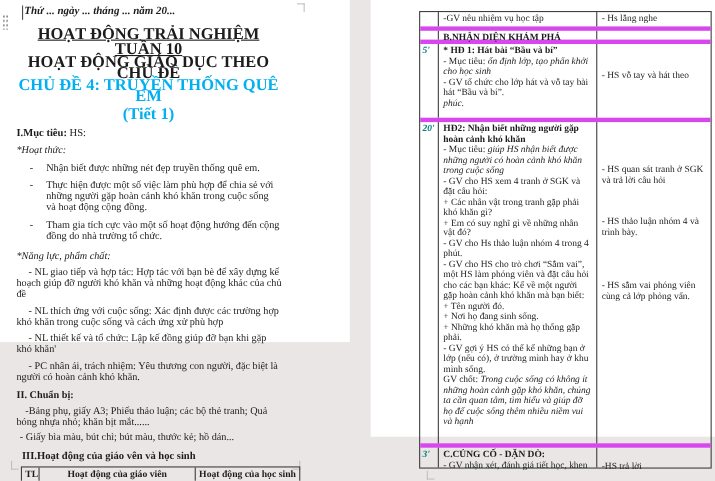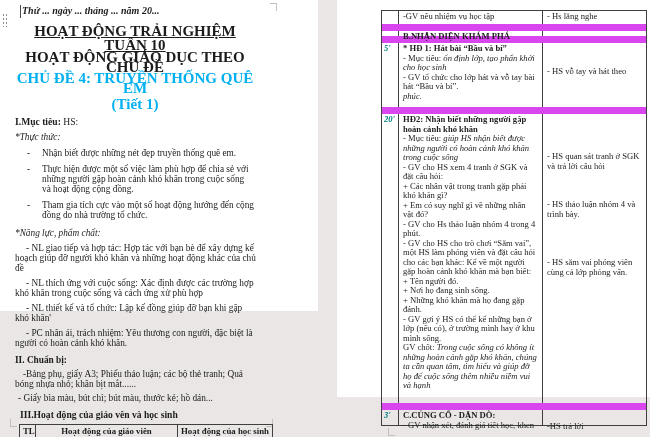--- a/index.html
+++ b/index.html
@@ -56,21 +56,21 @@
   .lhead { height:18px; }
   .lbody { height:19px; }
   .time { color:#008080; font-weight:bold; font-style:italic; }
   .hs-cell { display:flex; align-items:flex-end; padding-bottom:2px; }
   .hs-cell .dash { margin-left:8px; } .hs-cell .txt { margin-left:13px; }
 
   
   .rtable { position:absolute; left:44px; top:10px; width:266px;
             border:1px solid #3f3f3f; font-size:8.6px; line-height:9.5px; }
   .rrow { display:flex; }
-  .rrow + .rrow { border-top:7px solid #d946ef; }
+  .rrow + .rrow { border-top:4px solid #d946ef; }
   .rc { padding:1px 4px 0 4px; }
   .rc1 { width:17px; flex:none; border-right:1px solid #3f3f3f; padding:1px 1px 0 2px; }
   .rc2 { width:144px; flex:none; border-right:1px solid #3f3f3f; }
   .rc3 { flex:1; position:relative; }
   .r0 { height:13px; } .r1 { height:12px; }
   .r2 { height:71px; } .r3 { height:296px; } .r4 { height:22px; }
   .rc2 p { margin:0; }
   .gap-top { margin-top:9px; }
   .hs-abs { position:absolute; left:4px; right:2px; }
   .hs1 { top:38px; } .hs2 { top:86px; } .hs3 { top:144px; }
@@ -93,21 +93,21 @@
 
       <div class="center-block">
         <p class="h u t1">HOẠT ĐỘNG TRẢI NGHIỆM</p>
         <p class="h u t2">TUẦN 10</p>
         <p class="h t3">HOẠT ĐỘNG GIÁO DỤC THEO CHỦ ĐỀ</p>
         <p class="h t4 blue">CHỦ ĐỀ 4: TRUYỀN THỐNG QUÊ EM</p>
         <p class="h t5 blue">(Tiết 1)</p>
       </div>
 
       <p class="sec"><span class="b">I.Mục tiêu:</span> <span>HS:</span></p>
-      <p class="it kien">*Thực thức:</p>
+      <p class="it kien">*Hoạt thức:</p>
 
       <div class="bullet">
           <span class="dash">-</span>
           <span>Nhận biết được những nét đẹp truyền thống quê em.</span>
         </div>
       <div class="bullet">
           <span class="dash">-</span>
           <span>Thực hiện được một số việc làm phù hợp để chia sẻ với những người gặp hoàn cảnh khó khăn trong cuộc sống và hoạt động cộng đồng.</span>
         </div>
       <div class="bullet">
@@ -179,21 +179,21 @@
         <div class="rc rc2">
           <p class="b">HĐ2: Nhận biết những người gặp hoàn cảnh khó khăn</p>
           <p><span>- Mục tiêu:</span> <span class="it">giúp HS nhận biết được những người có hoàn cảnh khó khăn trong cuộc sống</span></p>
           <p>- GV cho HS xem 4 tranh ở SGK và đặt câu hỏi:</p>
           <p>+ Các nhân vật trong tranh gặp phải khó khăn gì?</p>
           <p>+ Em có suy nghĩ gì về những nhân vật đó?</p>
           <p>- GV cho Hs thảo luận nhóm 4 trong 4 phút.</p>
           <p class="gap-top">- GV cho HS cho trò chơi “Sắm vai”, một HS làm phóng viên và đặt câu hỏi cho các bạn khác: Kể về một người gặp hoàn cảnh khó khăn mà bạn biết:</p>
           <p>+ Tên người đó.</p>
           <p>+ Nơi họ đang sinh sống.</p>
-          <p>+ Những khó khăn mà họ đang gặp đánh.</p>
+          <p>+ Những khó khăn mà họ thống gặp phải.</p>
           <p>- GV gợi ý HS có thể kể những bạn ở lớp (nếu có), ở trường mình hay ở khu mình sống.</p>
           <p><span>GV chốt:</span> <span class="it">Trong cuộc sống có không ít những hoàn cảnh gặp khó khăn, chúng ta cần quan tâm, tìm hiểu và giúp đỡ họ để cuộc sống thêm nhiều niềm vui và hạnh</span></p>
         </div>
         <div class="rc rc3">
           <div class="hs-abs hs1">- HS quan sát tranh ở SGK và trả lời câu hỏi</div>
           <div class="hs-abs hs2">- HS thảo luận nhóm 4 và trình bày.</div>
           <div class="hs-abs hs3">- HS sắm vai phóng viên cùng cả lớp phỏng vấn.</div>
         </div>
       </div>
 

